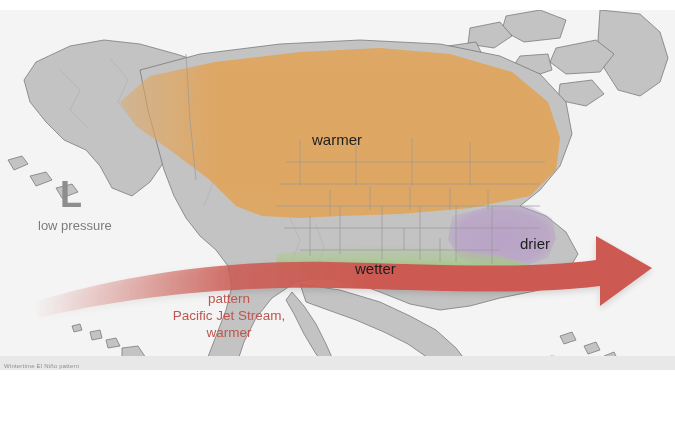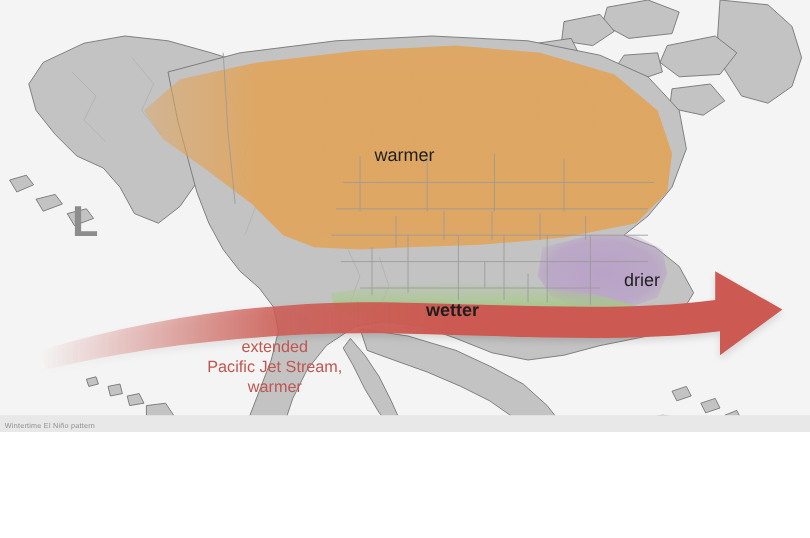--- a/index.html
+++ b/index.html
@@ -1,25 +1,25 @@
 <!DOCTYPE html>
 <html><head>
 <meta charset="utf-8">
 <style>
   html,body{margin:0;padding:0;background:#ffffff;}
   body{width:675px;height:448px;overflow:hidden;
        font-family:"Liberation Sans",sans-serif;}
-  #stage{position:relative;width:675px;height:360px;background:#f4f4f4;overflow:hidden;}
+  #stage{position:relative;width:675px;height:360px;background:#f4f4f4;overflow:hidden;margin-top:10px;}
   #mapsvg{position:absolute;left:0;top:0;width:675px;height:448px;}
 
   .lbl{position:absolute;white-space:pre;}
 
   #label-warmer{left:312px;top:121px;font-size:15px;color:#1e1e1e;}
   #label-drier{left:520px;top:225px;font-size:15px;color:#1e1e1e;}
-  #label-wetter{left:355px;top:250px;font-size:15px;color:#1e1e1e;font-weight:bold;}
+  #label-wetter{left:355px;top:250px;font-size:15px;color:#1e1e1e;}
 
   #low-group{position:absolute;left:38px;top:168px;width:130px;text-align:left;}
   #low-symbol{font-size:36px;line-height:34px;font-weight:bold;color:#8d8d8d;
               letter-spacing:1px;padding-left:22px;}
   #low-caption{font-size:13px;color:#7c7c7c;margin-top:6px;}
 
   #jet-text{position:absolute;left:136px;top:280px;width:186px;text-align:center;
             font-size:13.5px;line-height:17px;color:#c0564f;}
 
   #caption-bar{position:absolute;left:0;bottom:0;width:675px;height:14px;
@@ -202,24 +202,25 @@
   </svg>
 
   <div class="lbl" id="label-warmer">warmer</div>
 
   <div class="lbl" id="label-drier">drier</div>
 
   <div class="lbl" id="label-wetter">wetter</div>
 
   <div id="low-group">
     <div id="low-symbol">L</div>
+    <div id="low-caption">low pressure</div>
   </div>
 
   <div id="jet-text">
-    <div>extended</div>
+    <div>pattern</div>
     <div>Pacific Jet Stream,</div>
     <div>warmer</div>
   </div>
 
   <div id="caption-bar"></div>
   <div id="caption-text">Wintertime El Niño pattern</div>
 
 </div>
 
 </body></html>

